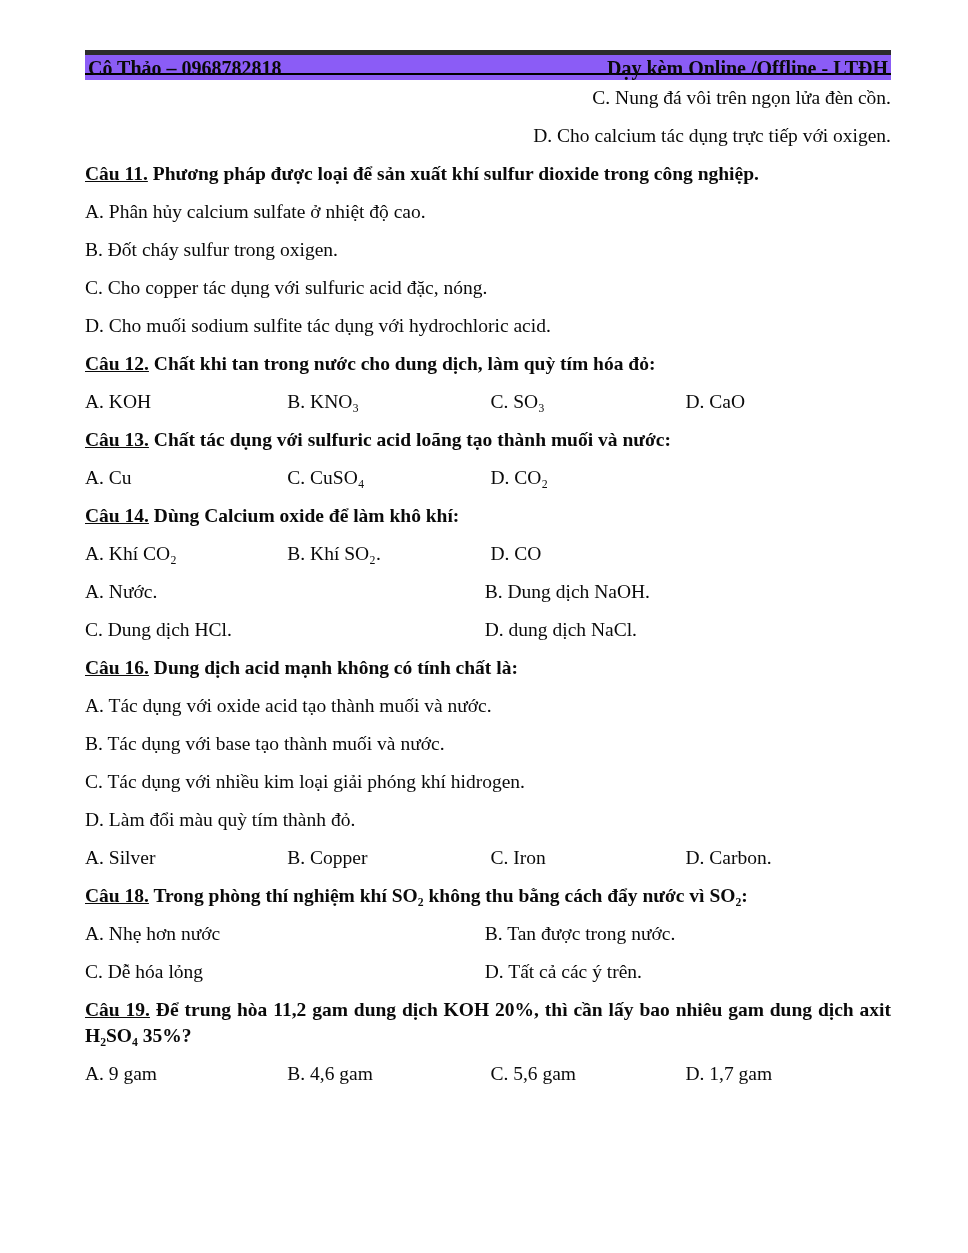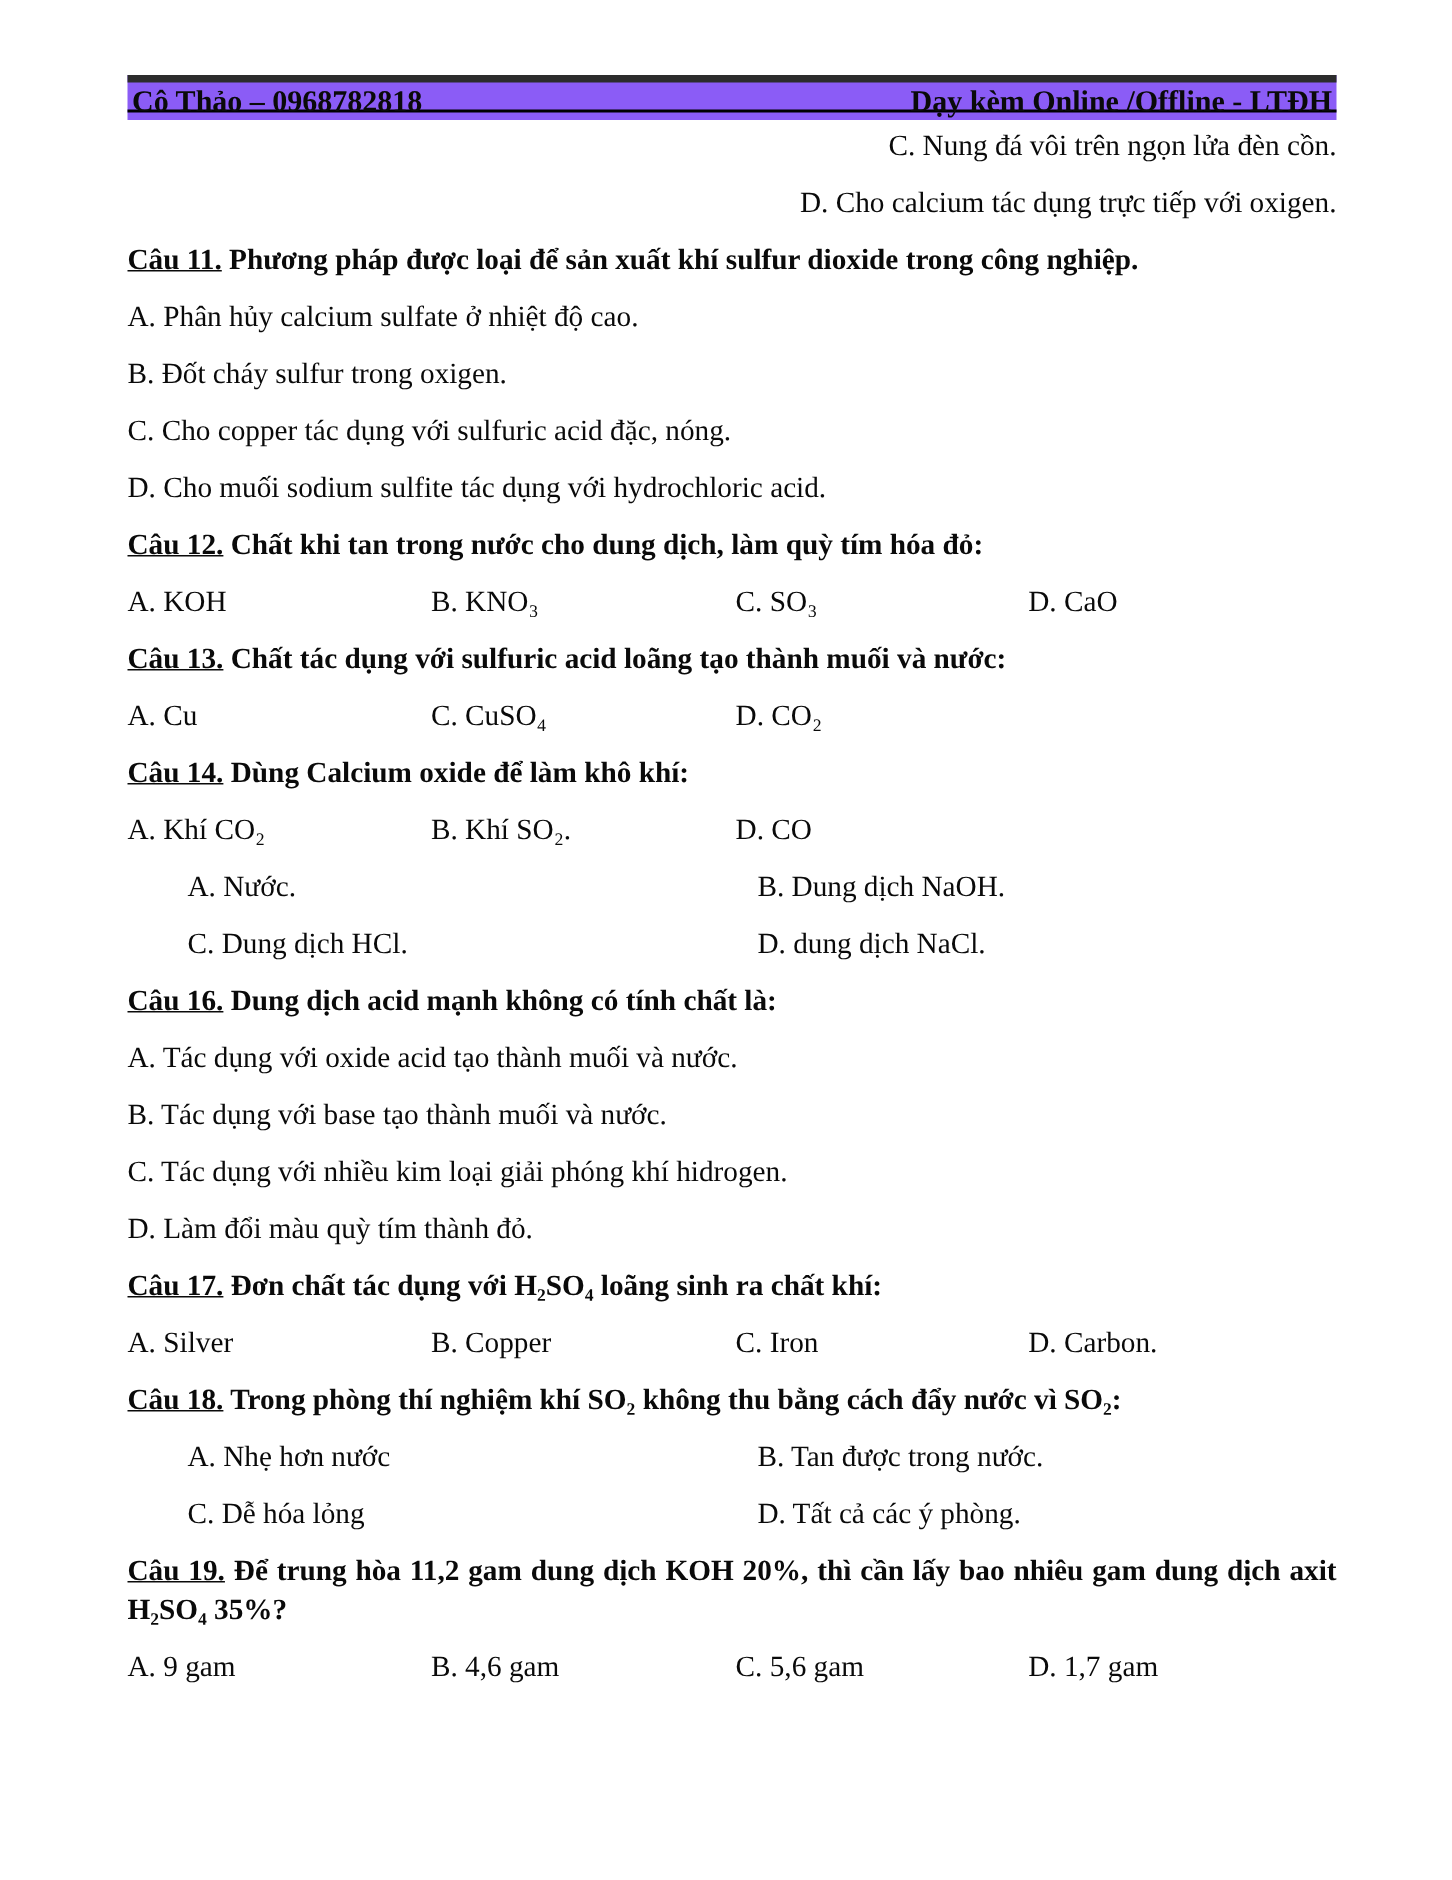--- a/index.html
+++ b/index.html
@@ -68,21 +68,20 @@
   }
   .opts { margin: 0 0 12px 0; }
   .opts.row4 {
     display: grid;
     grid-template-columns: 25.1% 25.2% 24.2% 1fr;
   }
   .opts.grid2 {
     display: grid;
     grid-template-columns: 49.6% 1fr;
     row-gap: 12px;
-    margin-left: 40px;
   }
   .opts.stacked { margin: 0; }
   .opts.stacked .opt {
     display: block;
     margin: 0 0 12px 0;
   }
 </style>
 </head>
 <body>
 
@@ -150,36 +149,35 @@
       <p class="q-title"><span class="q-label">Câu 16.</span> <span class="q-text">Dung dịch acid mạnh không có tính chất là:</span></p>
       <div class="opts stacked">
         <span class="opt">A. Tác dụng với oxide acid tạo thành muối và nước.</span>
         <span class="opt">B. Tác dụng với base tạo thành muối và nước.</span>
         <span class="opt">C. Tác dụng với nhiều kim loại giải phóng khí hidrogen.</span>
         <span class="opt">D. Làm đổi màu quỳ tím thành đỏ.</span>
       </div>
     </section>
 
     <section class="question">
-      <p class="q-title"><span class="q-label">Câu 17.</span> <span class="q-text">Đơn chất tác dụng với H₂SO₄ loãng sinh ra chất khí:</span></p>
       <div class="opts row4">
         <span class="opt">A. Silver</span>
         <span class="opt">B. Copper</span>
         <span class="opt">C. Iron</span>
         <span class="opt">D. Carbon.</span>
       </div>
     </section>
 
     <section class="question">
       <p class="q-title"><span class="q-label">Câu 18.</span> <span class="q-text">Trong phòng thí nghiệm khí SO₂ không thu bằng cách đẩy nước vì SO₂:</span></p>
       <div class="opts grid2">
         <span class="opt">A. Nhẹ hơn nước</span>
         <span class="opt">B. Tan được trong nước.</span>
         <span class="opt">C. Dễ hóa lỏng</span>
-        <span class="opt">D. Tất cả các ý phòng.</span>
+        <span class="opt">D. Tất cả các ý trên.</span>
       </div>
     </section>
 
     <section class="question">
       <p class="q-title"><span class="q-label">Câu 19.</span> <span class="q-text">Để trung hòa 11,2 gam dung dịch KOH 20%, thì cần lấy bao nhiêu gam dung dịch axit H₂SO₄ 35%?</span></p>
       <div class="opts row4">
         <span class="opt">A. 9 gam</span>
         <span class="opt">B. 4,6 gam</span>
         <span class="opt">C. 5,6 gam</span>
         <span class="opt">D. 1,7 gam</span>

